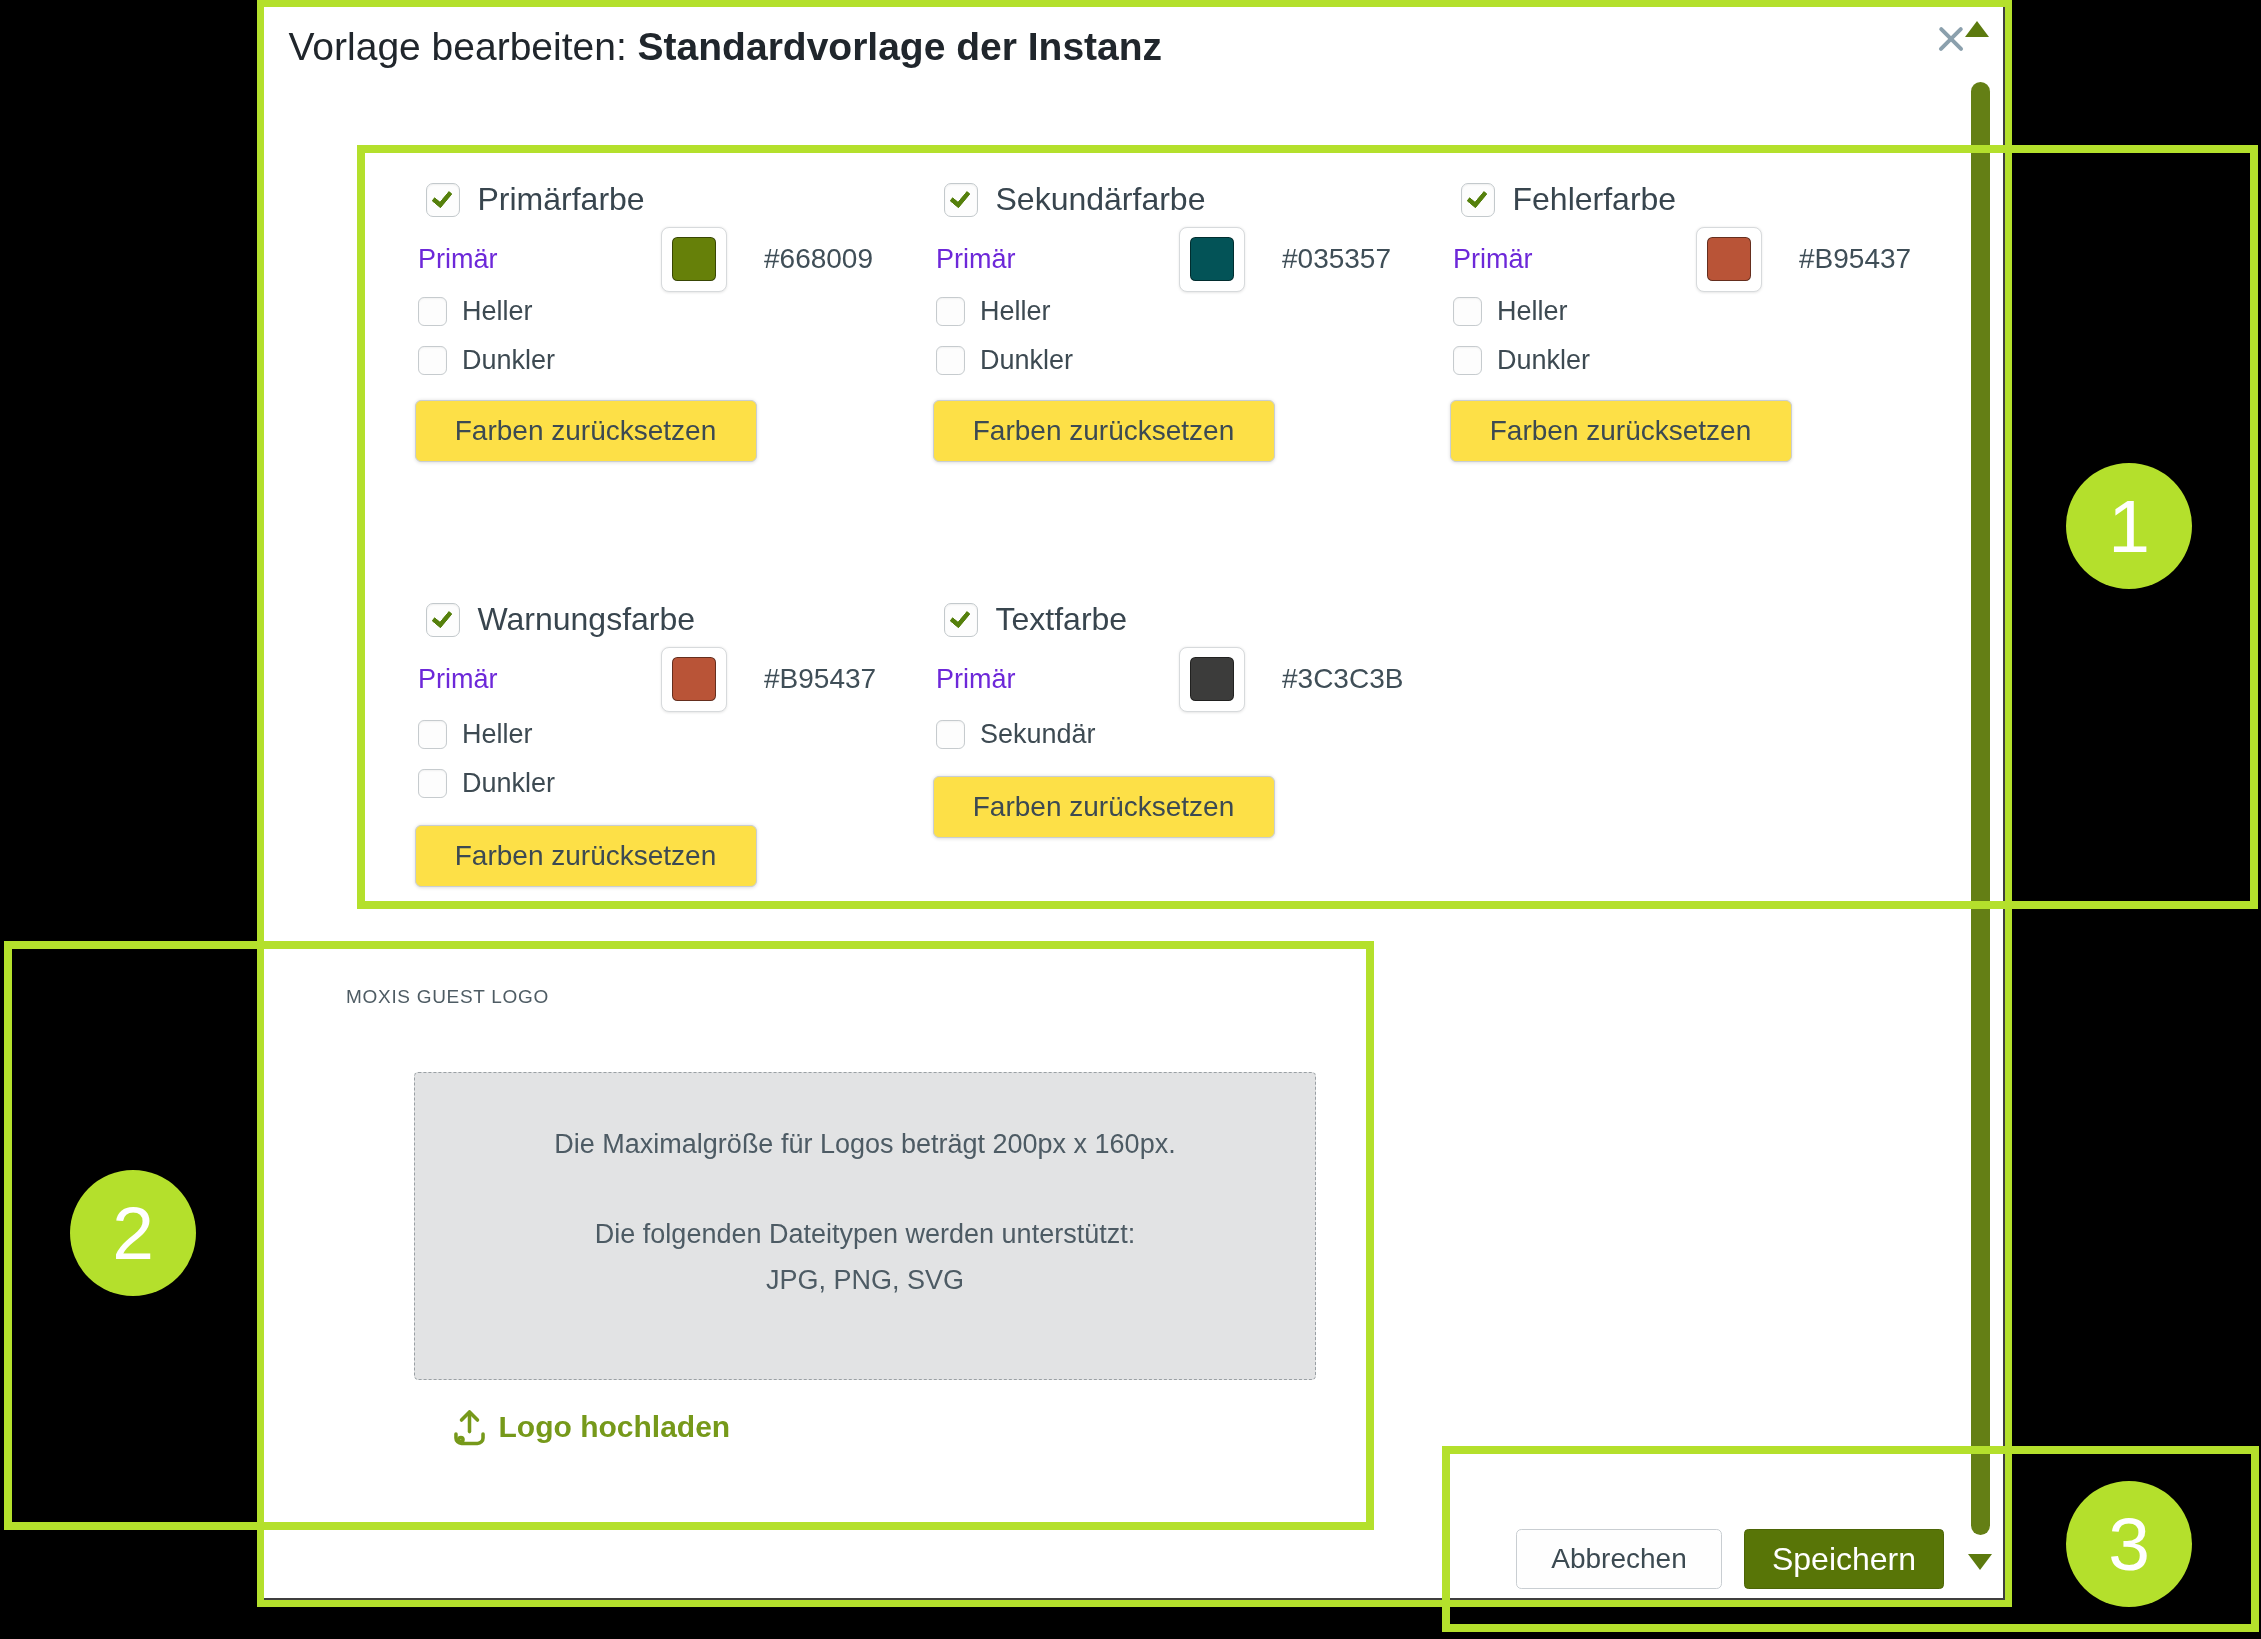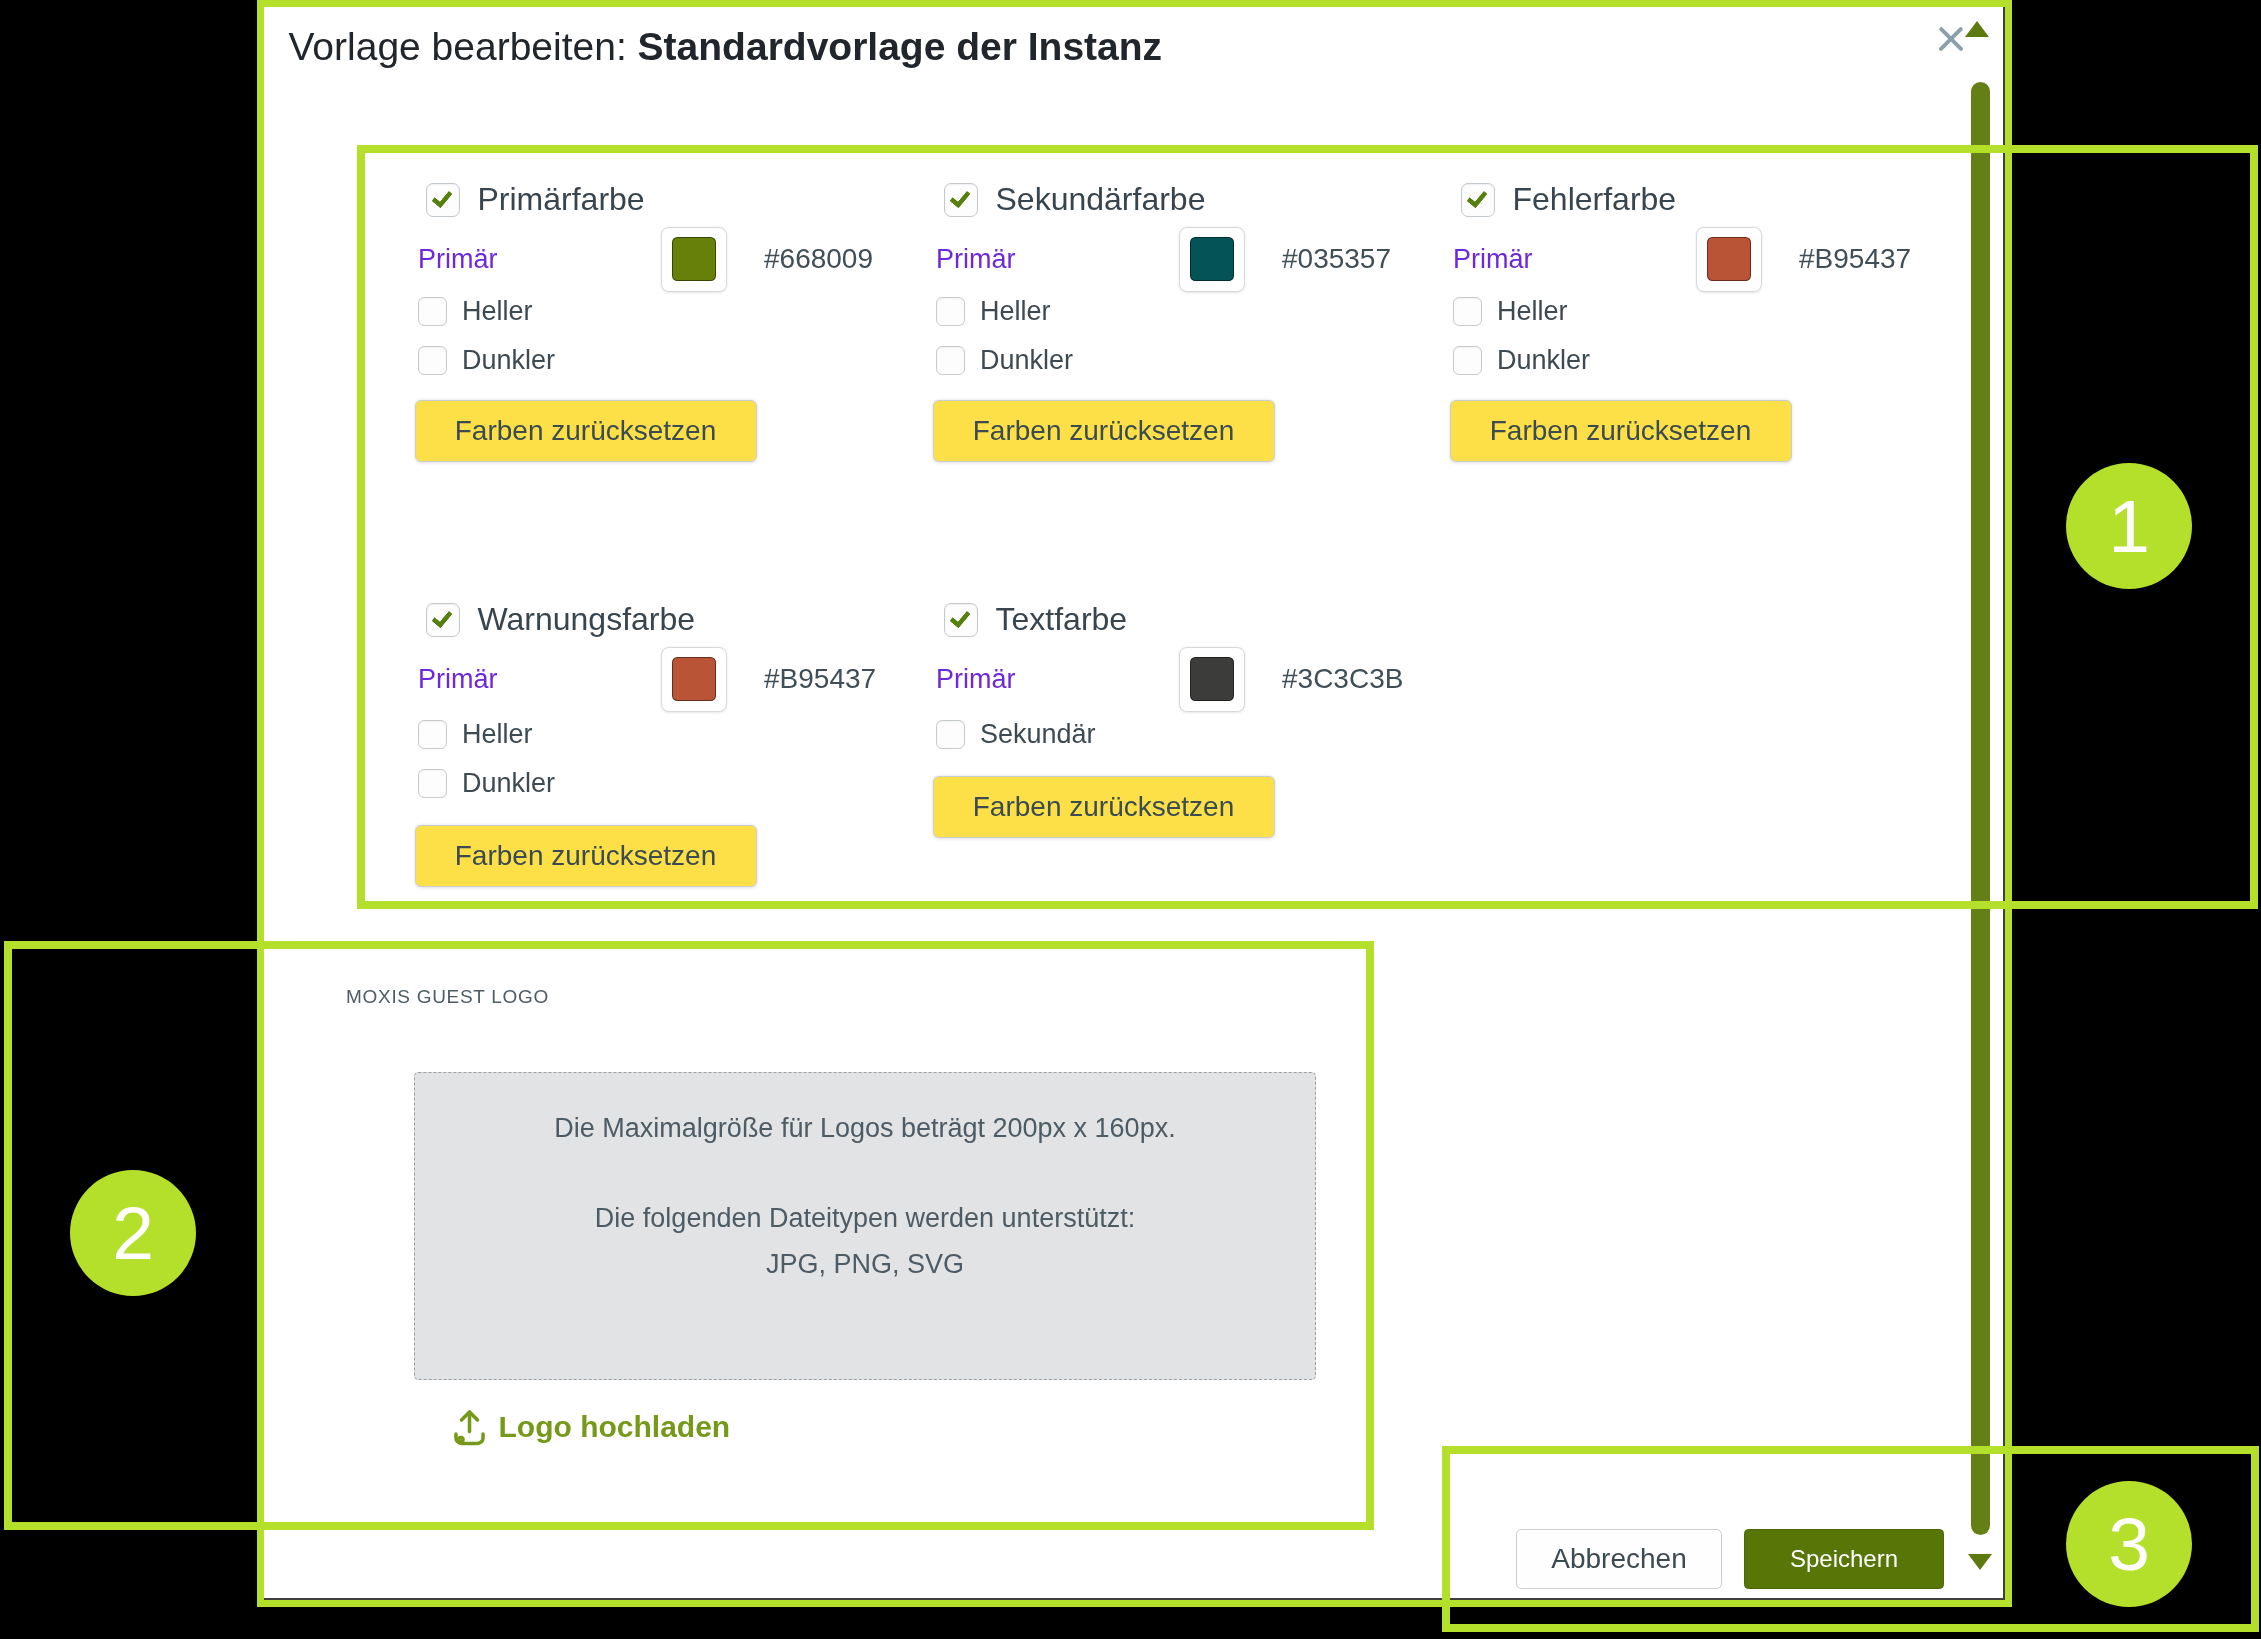--- a/index.html
+++ b/index.html
@@ -97,42 +97,42 @@
   }
 
   
   .logo-heading {
     position: absolute; left: 82px; top: 979px;
     font-size: 19px; letter-spacing: 0.7px; color: #4e5c64;
   }
   .dropzone {
     position: absolute; left: 150px; top: 1065px; width: 902px; height: 308px;
     background: #e2e3e4; border: 1.8px dashed #9aa0a4; border-radius: 4.4px;
-    padding-top: 32px; text-align: center;
+    padding-top: 48px; text-align: center;
   }
   .dz-line { font-size: 27px; line-height: 46px; color: #4d5b64; }
   .dz-gap { height: 44px; }
   .upload-link {
     position: absolute; left: 187px; top: 1395px; height: 49px;
     display: flex; align-items: center; cursor: pointer;
   }
   .upload-label { margin-left: 10.5px; font-size: 30px; font-weight: 600; color: #76991a; white-space: nowrap; }
 
   
   .cancel-btn {
     position: absolute; left: 1252px; top: 1522px; width: 206px; height: 60px;
     background: #fefefe; border: 0.9px solid #c9ced2; border-radius: 5.3px;
     font-family: "Liberation Sans", sans-serif;
     font-size: 28px; color: #3c4a52; cursor: pointer;
   }
   .save-btn {
     position: absolute; left: 1480px; top: 1522px; width: 200px; height: 60px;
     background: #587507; border: 0.9px solid #4c6506; border-radius: 4.4px;
     font-family: "Liberation Sans", sans-serif;
-    font-size: 24px; color: #ffffff; font-weight: 500; cursor: pointer;
+    font-size: 32px; color: #ffffff; font-weight: 500; cursor: pointer;
   }
 
   
   .ann-rect { position: absolute; border: 8px solid #b4e02c; background: transparent; z-index: 20; }
   .ann-rect1 { left: 357px; top: 145px; width: 1901px; height: 764px; }
   .ann-rect2 { left: 3.5px; top: 941px; width: 1370px; height: 589px; }
   .ann-rect3 { left: 1442px; top: 1446px; width: 817px; height: 186px; }
   .ann-badge {
     position: absolute; width: 126px; height: 126px; border-radius: 50%;
     background: #b4e02c; color: #ffffff; z-index: 21;

